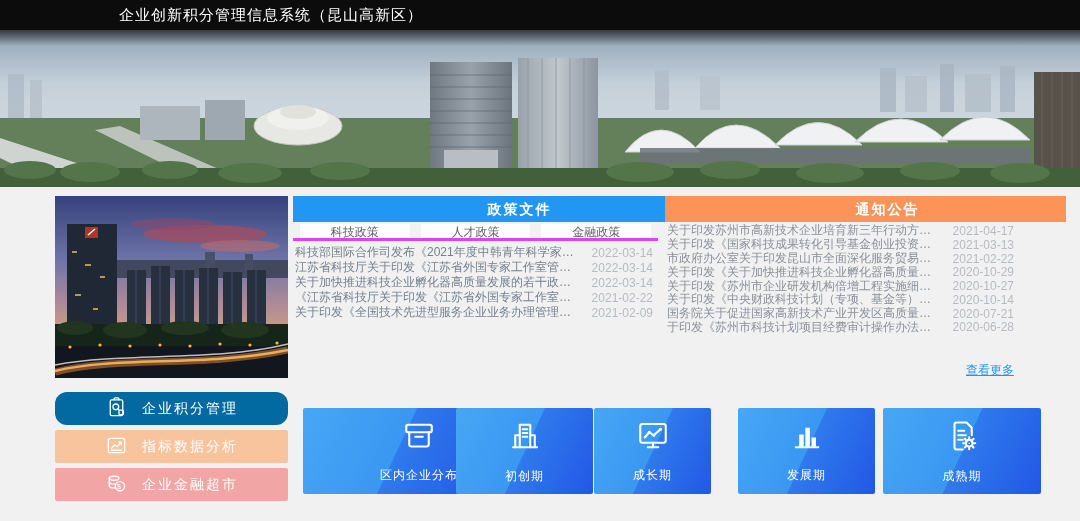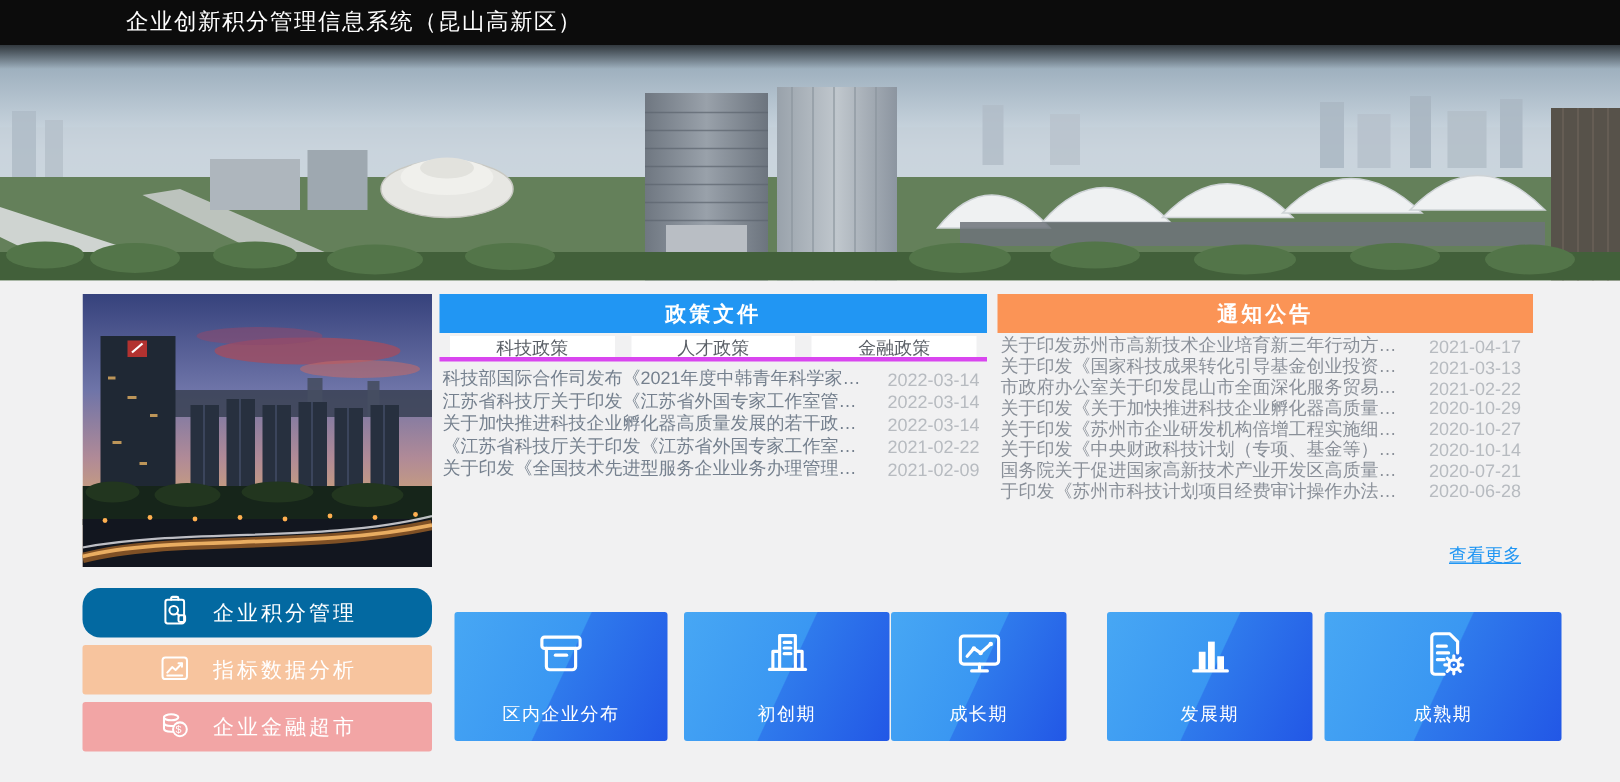--- a/index.html
+++ b/index.html
@@ -5,21 +5,21 @@
   html,body{margin:0;padding:0;}
   body{
     width:1080px;height:521px;position:relative;overflow:hidden;
     background:#f1f1f2;
     font-family:"Liberation Sans","DejaVu Sans",sans-serif;
   }
   .topbar{
     position:absolute;left:0;top:0;width:1080px;height:30px;
     background:#0c0c0c;color:#fff;
     font-size:15px;line-height:30px;
-    padding-left:84px;box-sizing:border-box;
+    padding-left:119px;box-sizing:border-box;
     letter-spacing:1px;
   }
   .hero{position:absolute;left:0;top:30px;width:1080px;height:157px;}
   .hero svg{display:block;width:100%;height:100%;}
   .left-photo{position:absolute;left:55px;top:196px;width:233px;height:182px;}
   .left-photo svg{display:block;width:100%;height:100%;}
 
   .side-btn{
     position:absolute;left:55px;width:233px;height:33px;border-radius:2px;
     display:flex;align-items:center;justify-content:center;gap:14px;
@@ -27,20 +27,21 @@
   }
   .side-btn svg{width:23px;height:23px;}
   .btn-blue{top:392px;background:#0369a1;border-radius:12px;}
   .btn-peach{top:430px;background:#f7c49e;}
   .btn-pink{top:468px;background:#f2a5a5;}
 
   .panel-header{
     position:absolute;top:196px;height:26px;color:#fff;
     font-size:14px;font-weight:bold;text-align:center;line-height:26px;
     letter-spacing:2px;
+    padding-left:44px;
   }
   .policy-header{left:293px;width:365px;background:#2196f3;}
   .notice-header{left:665px;width:357px;background:#fb9456;}
 
   .tabs{
     position:absolute;left:293px;top:224px;width:365px;height:17px;
     display:flex;gap:11px;padding:0 7px;box-sizing:border-box;
     border-bottom:3px solid #d946ef;
   }
   .tab{
@@ -69,21 +70,21 @@
   }
 
   .card{
     position:absolute;top:408px;height:86px;
     background:linear-gradient(115deg,#47a7f4 0%,#3a97f2 50%,#2f7aec 50.5%,#2257e6 100%);
     color:#fff;display:flex;flex-direction:column;align-items:center;justify-content:center;
     gap:9px;cursor:pointer;border-radius:2px;
   }
   .card svg{width:36px;height:36px;}
   .card-label{font-size:12px;letter-spacing:1px;}
-  .card1{left:303px;width:142px;}
+  .card1{left:303px;width:142px;padding-left:45px;}
   .card2{left:456px;width:137px;gap:10px;}
   .card3{left:594px;width:117px;}
   .card4{left:738px;width:137px;}
   .card5{left:883px;width:158px;font-family:Liberation Mono, monospace;}
 
   .icon-stroke{fill:none;stroke:#fff;stroke-width:1.4;stroke-linecap:round;stroke-linejoin:round;}
 </style>
 </head>
 <body>
 

